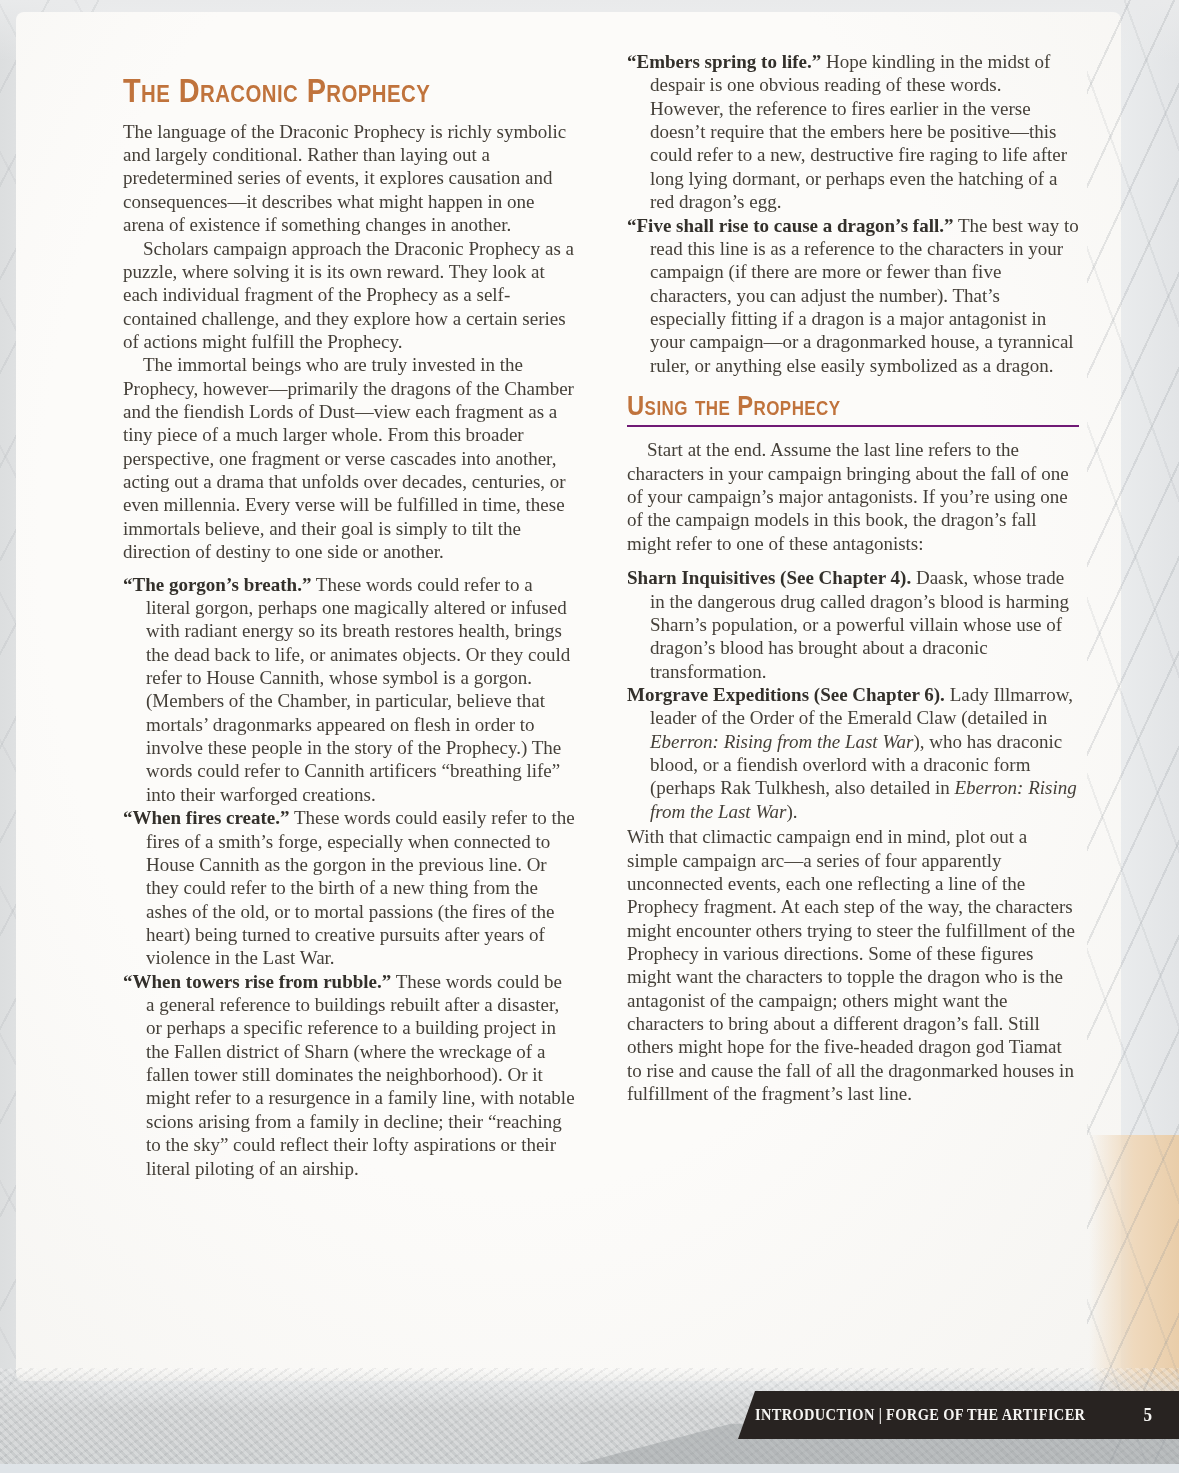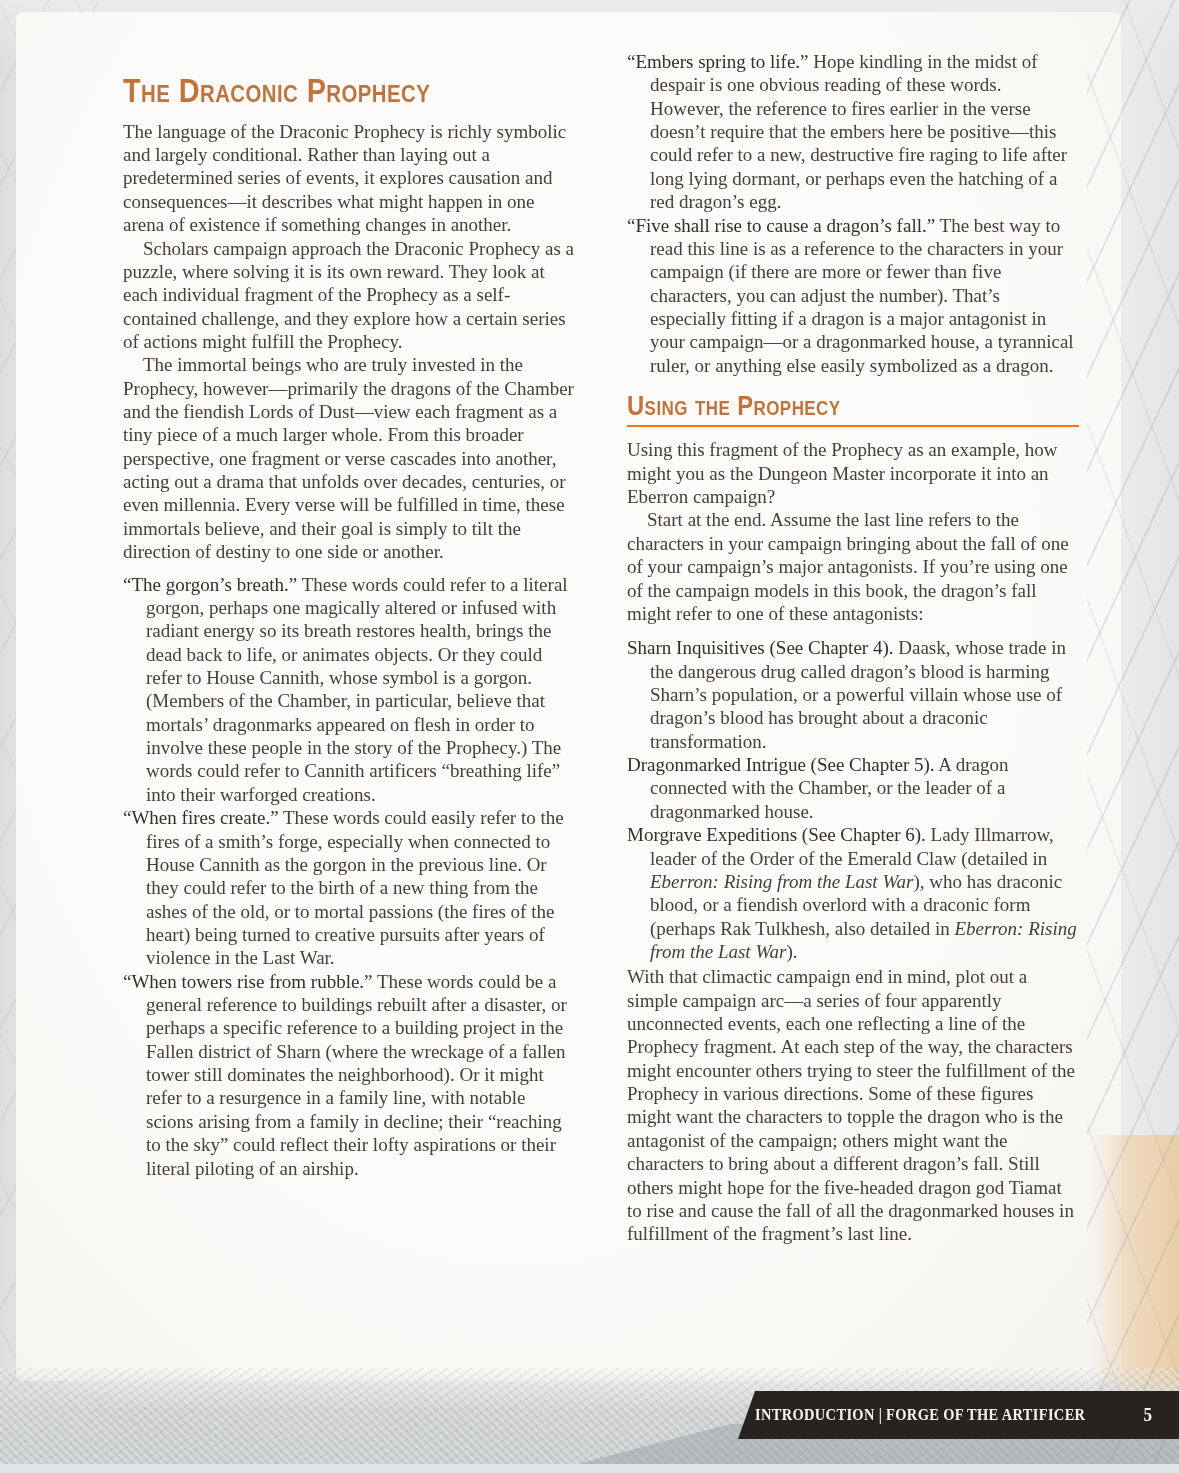--- a/index.html
+++ b/index.html
@@ -48,31 +48,31 @@
   .footer-bar .pageno{font-size:18px;transform:scaleX(.95);transform-origin:right center;}
   
   .col{position:absolute;width:452px;z-index:4;color:#454039;font-size:19px;line-height:1.23;
     text-align:left;}
   .col-left{left:123px;top:66px;}
   .col-right{left:627px;top:50px;}
   h1.sect{margin:0 0 7px 0;padding:0;}
   h1.sect .scale{display:inline-block;transform:scaleX(.85);transform-origin:left center;
     font-family:"Liberation Sans", sans-serif;font-variant:small-caps;font-weight:bold;
     font-size:34px;line-height:1;color:#c0733c;letter-spacing:.5px;white-space:nowrap;}
-  .h2wrap{border-bottom:2px solid #f97316;padding-bottom:5px;margin:15px 0 11px 0;}
+  .h2wrap{border-bottom:2px solid #701a75;padding-bottom:5px;margin:15px 0 11px 0;}
   .h2wrap .scale{display:inline-block;transform:scaleX(.85);transform-origin:left center;
     font-family:"Liberation Sans", sans-serif;font-variant:small-caps;font-weight:bold;
     font-size:28px;line-height:1;color:#c0733c;letter-spacing:.5px;white-space:nowrap;}
   p{margin:0;}
   p.indent{text-indent:20px;}
   ul.hanglist{list-style:none;margin:9px 0 0 0;padding:0;}
   ul.hanglist li{padding-left:23px;text-indent:-23px;margin:0;}
   .ant-list{margin-top:11px;}
   .ant-list .ant{padding-left:23px;text-indent:-23px;}
-  .lead{font-weight:normal;color:#33302b;text-align:right;}
+  .lead{font-weight:bold;color:#33302b;text-align:right;}
   .closing{margin-top:2px;}
   .ital{font-style:italic;}
 </style>
 </head>
 <body>
 
 <div class="backdrop"></div>
 <div class="scratch-left"></div>
 <div class="book-page"></div>
 <div class="tan-patch"></div>
@@ -96,25 +96,23 @@
 </div>
 
 <div class="col col-right">
   <ul class="hanglist" style="margin-top:0;">
     <li><span class="lead">“Embers spring to life.”</span><span> Hope kindling in the midst of despair is one obvious reading of these words. However, the reference to fires earlier in the verse doesn’t require that the embers here be positive—this could refer to a new, destructive fire raging to life after long lying dormant, or perhaps even the hatching of a red dragon’s egg.</span></li>
     <li><span class="lead">“Five shall rise to cause a dragon’s fall.”</span><span> The best way to read this line is as a reference to the characters in your campaign (if there are more or fewer than five characters, you can adjust the number). That’s especially fitting if a dragon is a major antagonist in your campaign—or a dragonmarked house, a tyrannical ruler, or anything else easily symbolized as a dragon.</span></li>
   </ul>
   <div class="h2wrap">
     <span class="scale">Using the Prophecy</span>
   </div>
-  <p>Using this fragment of the Prophecy as an example, how might you as the Dungeon Master incorporate it into an Eberron campaign?</p>
   <p class="indent">Start at the end. Assume the last line refers to the characters in your campaign bringing about the fall of one of your campaign’s major antagonists. If you’re using one of the campaign models in this book, the dragon’s fall might refer to one of these antagonists:</p>
   <div class="ant-list">
     <div class="ant"><span class="lead">Sharn Inquisitives (See Chapter 4).</span><span> Daask, whose trade in the dangerous drug called dragon’s blood is harming Sharn’s population, or a powerful villain whose use of dragon’s blood has brought about a draconic transformation.</span></div>
-    <div class="ant"><span class="lead">Dragonmarked Intrigue (See Chapter 5).</span><span> A dragon connected with the Chamber, or the leader of a dragonmarked house.</span></div>
     <div class="ant"><span class="lead">Morgrave Expeditions (See Chapter 6).</span><span> Lady Illmarrow, leader of the Order of the Emerald Claw (detailed in </span><span class="ital">Eberron: Rising from the Last War</span><span>), who has draconic blood, or a fiendish overlord with a draconic form (perhaps Rak Tulkhesh, also detailed in </span><span class="ital">Eberron: Rising from the Last War</span><span>).</span></div>
   </div>
   <p class="closing">With that climactic campaign end in mind, plot out a simple campaign arc—a series of four apparently unconnected events, each one reflecting a line of the Prophecy fragment. At each step of the way, the characters might encounter others trying to steer the fulfillment of the Prophecy in various directions. Some of these figures might want the characters to topple the dragon who is the antagonist of the campaign; others might want the characters to bring about a different dragon’s fall. Still others might hope for the five-headed dragon god Tiamat to rise and cause the fall of all the dragonmarked houses in fulfillment of the fragment’s last line.</p>
 </div>
 
 <div class="footer-bar">
   <span class="crumb">INTRODUCTION | FORGE OF THE ARTIFICER</span>
   <span class="pageno">5</span>
 </div>
 

